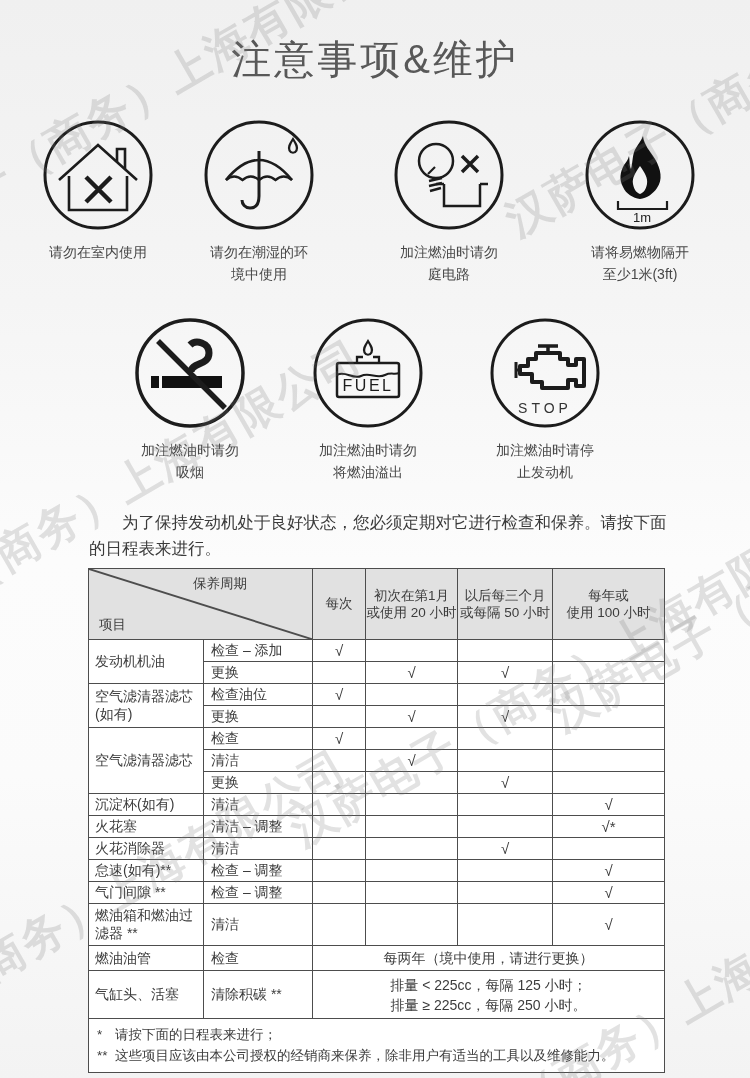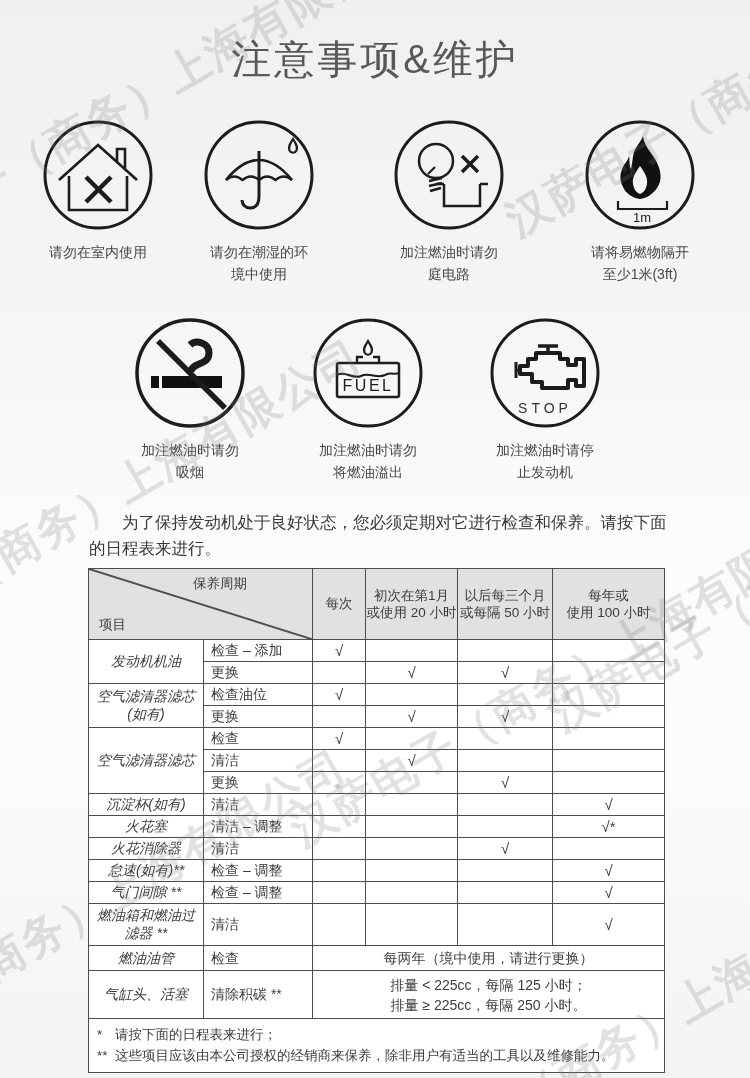--- a/index.html
+++ b/index.html
@@ -42,21 +42,21 @@
     position:absolute; left:88px; top:568px; width:576px;
     border-collapse:collapse; table-layout:fixed;
     font-size:14px; color:#3c3c3c; background:#ffffff;
   }
   table.sched th, table.sched td { border:1.5px solid #4d4d4d; vertical-align:middle; }
   table.sched thead th { background:#e1e1e1; font-weight:400; font-size:13.5px; line-height:1.3; text-align:center; white-space:pre-line; height:54px; }
   .diag-cell { position:relative; padding:0; }
   .diag-cell svg { position:absolute; left:0; top:0; width:100%; height:100%; }
   .diag-period { position:absolute; top:6px; left:0; width:100%; padding-left:104px; text-align:left; }
   .diag-item  { position:absolute; bottom:6px; left:10px; }
-  td.item { padding:1px 6px; text-align:center; line-height:1.25; white-space:pre-line;font-style:italic; }
+  td.item { padding:1px 6px; text-align:left; line-height:1.25; white-space:pre-line; }
   td.op   { padding:1px 7px; text-align:left; line-height:1.25;margin-left:12px; }
   td.chk  { text-align:center; font-size:15px; }
   td.spanc{ text-align:center; white-space:pre-line; line-height:1.45; padding:2px 4px; }
   tr.r    { height:22px; }
   tr.tallA{ height:42px; }
   tr.tallB{ height:48px; }
   td.notes{ padding:6px 8px; font-size:13.5px; line-height:1.5; background:#fff; }
   .note-line { display:flex; }
   .note-marker { width:18px; flex:0 0 18px; }
   .ic-stroke { stroke:#1c1c1c; fill:none; }

